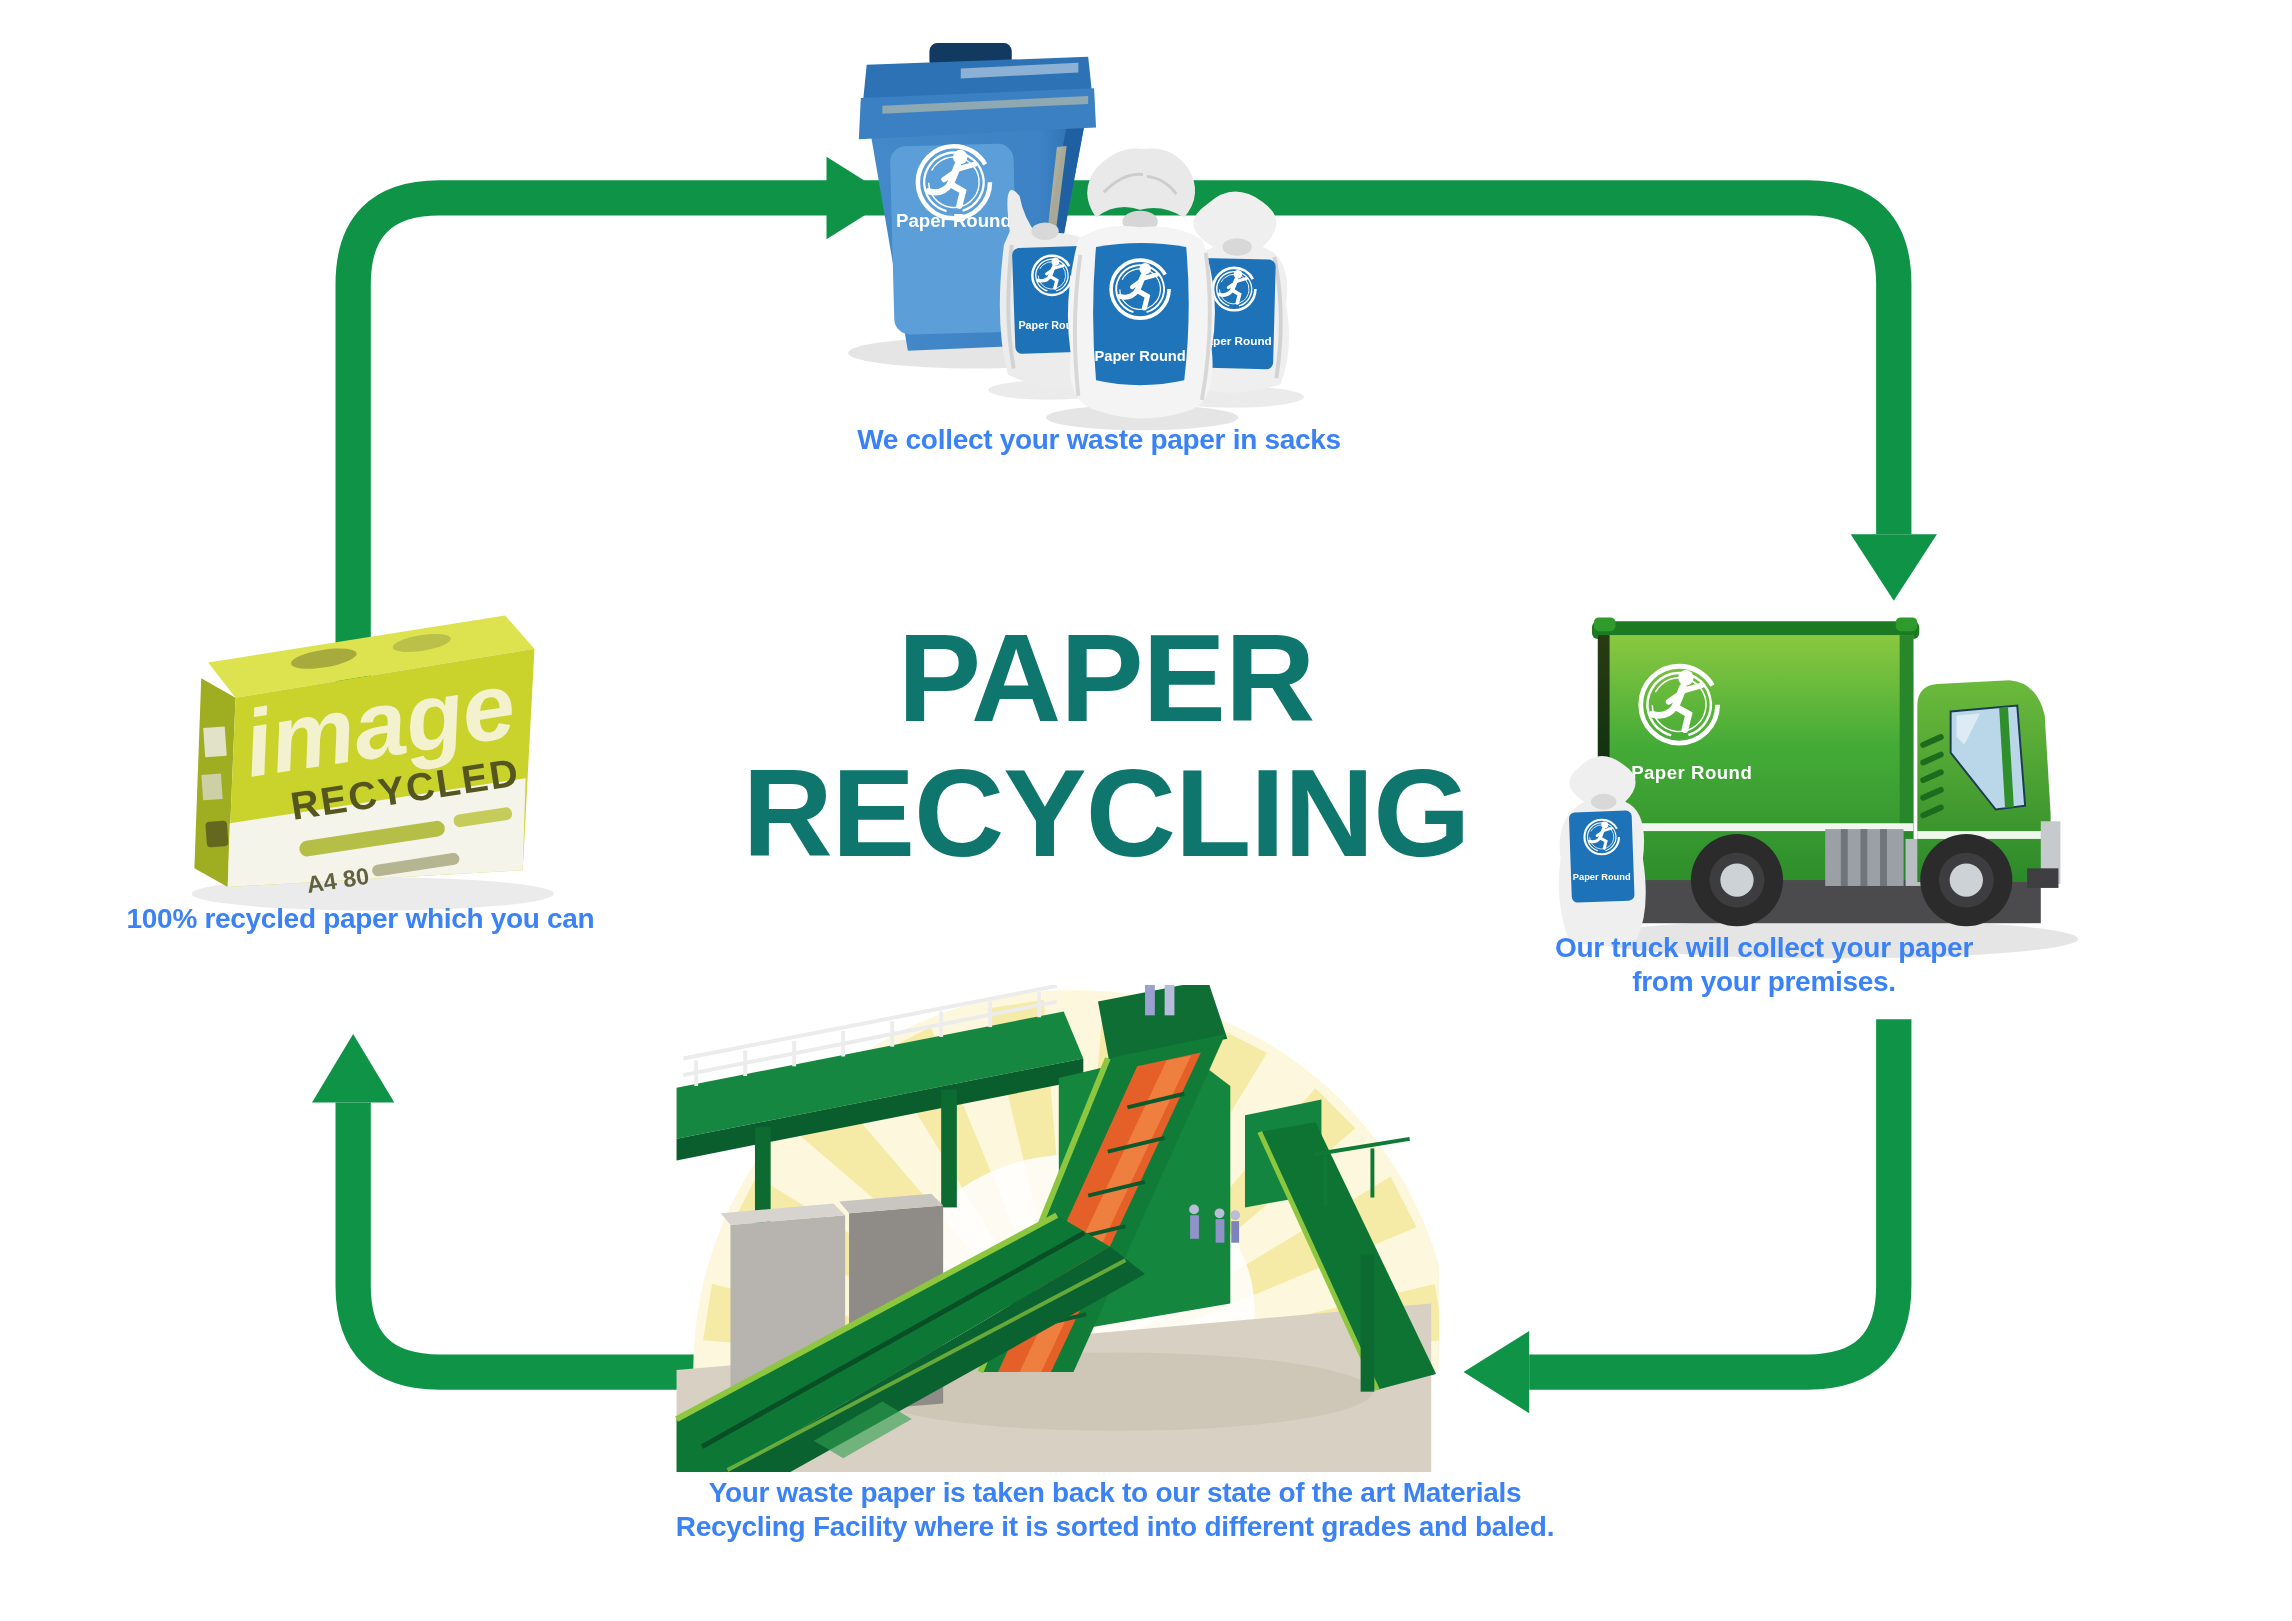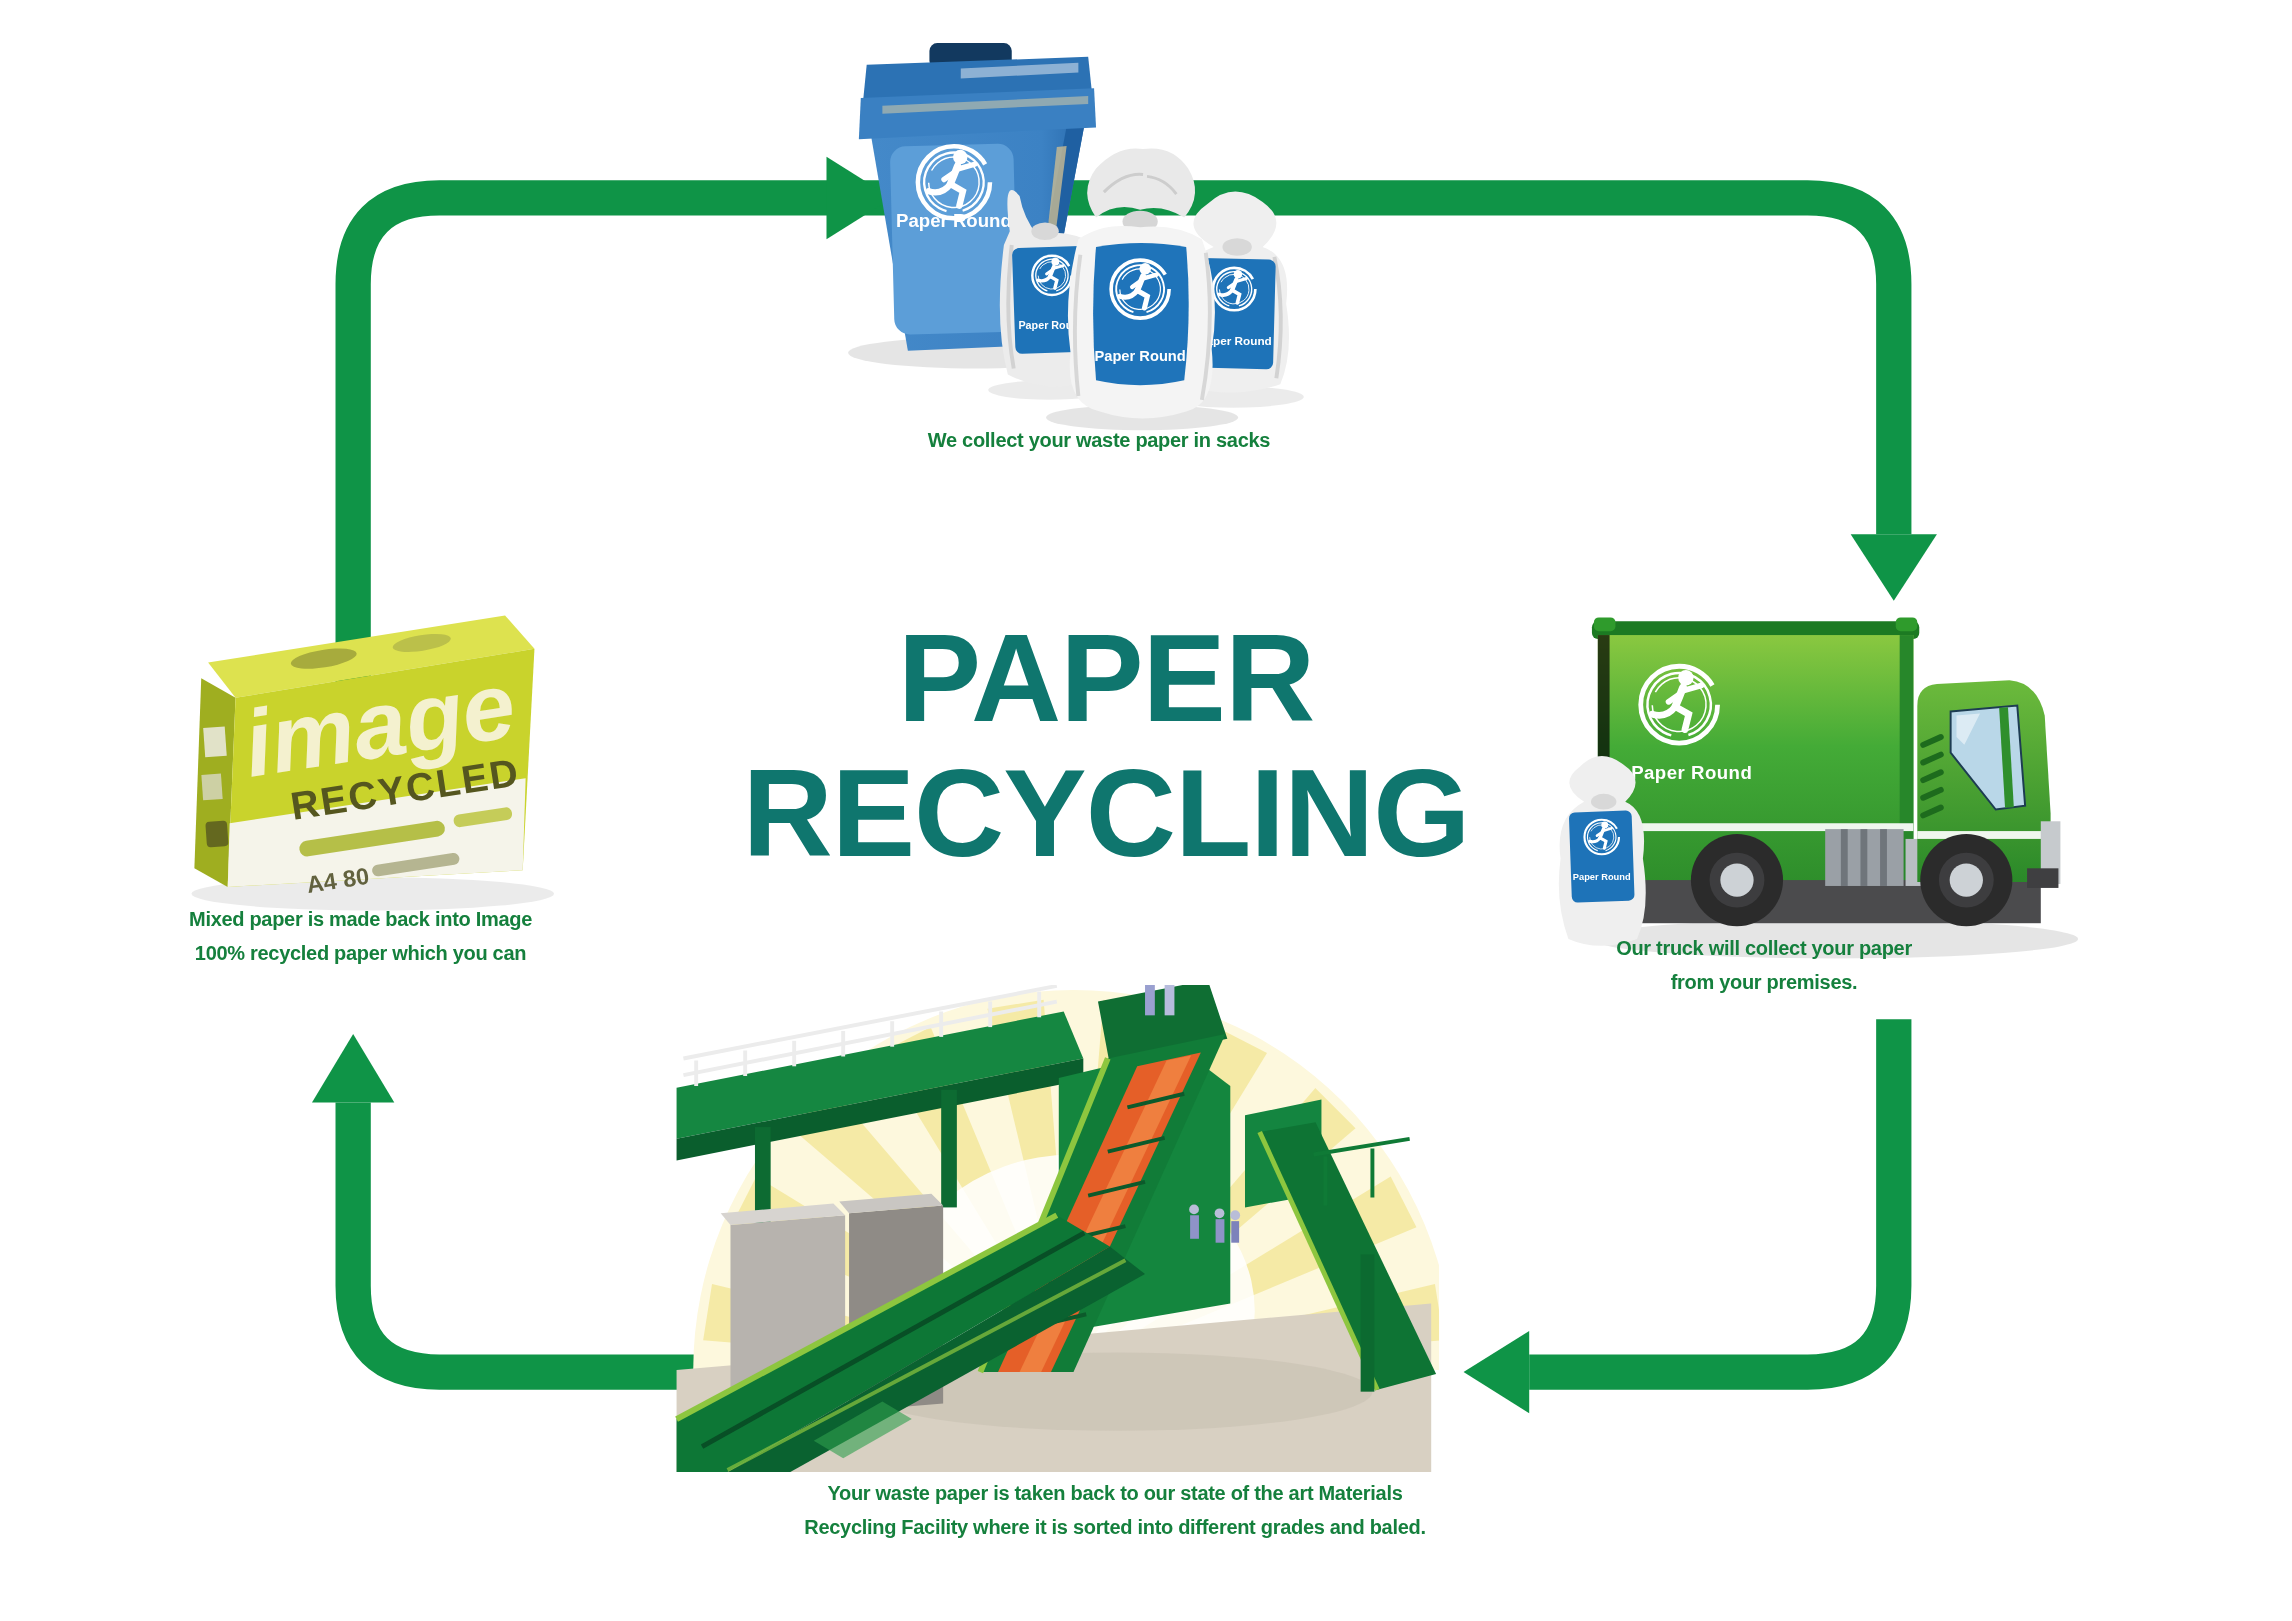--- a/index.html
+++ b/index.html
@@ -1,20 +1,20 @@
 <!DOCTYPE html>
 <html><head>
 <meta charset="utf-8">
 <style>
   html,body{margin:0;padding:0;background:#ffffff;}
   .canvas{position:relative;width:2293px;height:1621px;background:#ffffff;overflow:hidden;
           font-family:"Liberation Sans", sans-serif;}
   .gfx{position:absolute;left:0;top:0;}
-  .caption{position:absolute;color:#15803d;font-weight:bold;text-align:center;
-           font-size:20px;line-height:34px;letter-spacing:-0.3px;}
+  .caption{position:absolute;color:#3b82f6;font-weight:bold;text-align:center;
+           font-size:28px;line-height:34px;letter-spacing:-0.3px;}
   .title{position:absolute;left:714px;top:610px;width:784px;text-align:center;
          color:#0f766e;font-weight:bold;font-size:125px;line-height:135px;letter-spacing:-1px;}
   .cap-top{left:658px;top:423px;width:882px;}
   .cap-right{left:1421px;top:931px;width:686px;}
   .cap-left{left:47px;top:902px;width:627px;}
   .cap-bottom{left:625px;top:1476px;width:980px;}
   svg text{font-family:"Liberation Sans", sans-serif;}
 </style>
 </head>
 <body>
@@ -299,18 +299,17 @@
   <div>Our truck will collect your paper</div>
   <div>from your premises.</div>
 </div>
 
 <div class="caption cap-bottom">
   <div>Your waste paper is taken back to our state of the art Materials</div>
   <div>Recycling Facility where it is sorted into different grades and baled.</div>
 </div>
 
 <div class="caption cap-left">
-  <div>Mixed paper is made back into Image</div>
   <div>100% recycled paper which you can</div>
 </div>
 
 </div>
 
 
 </body></html>

